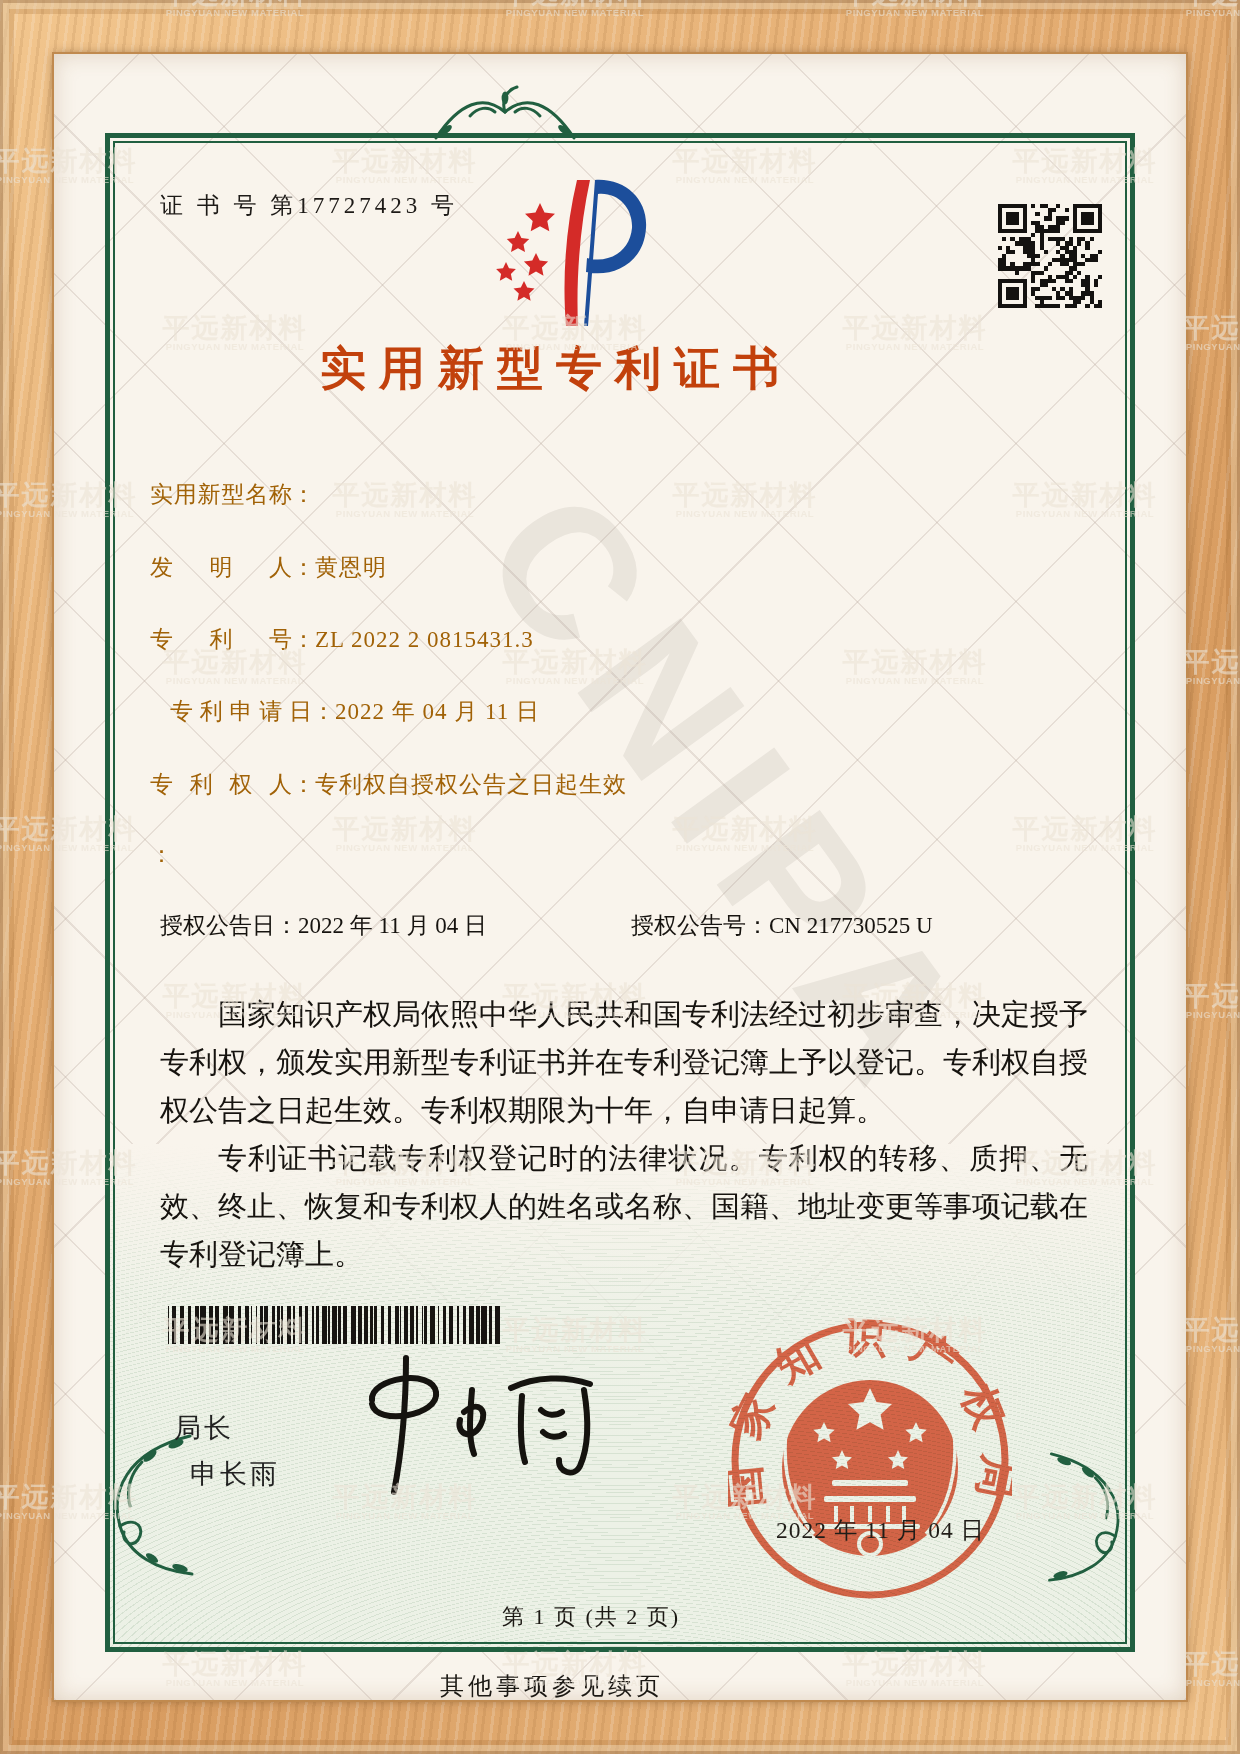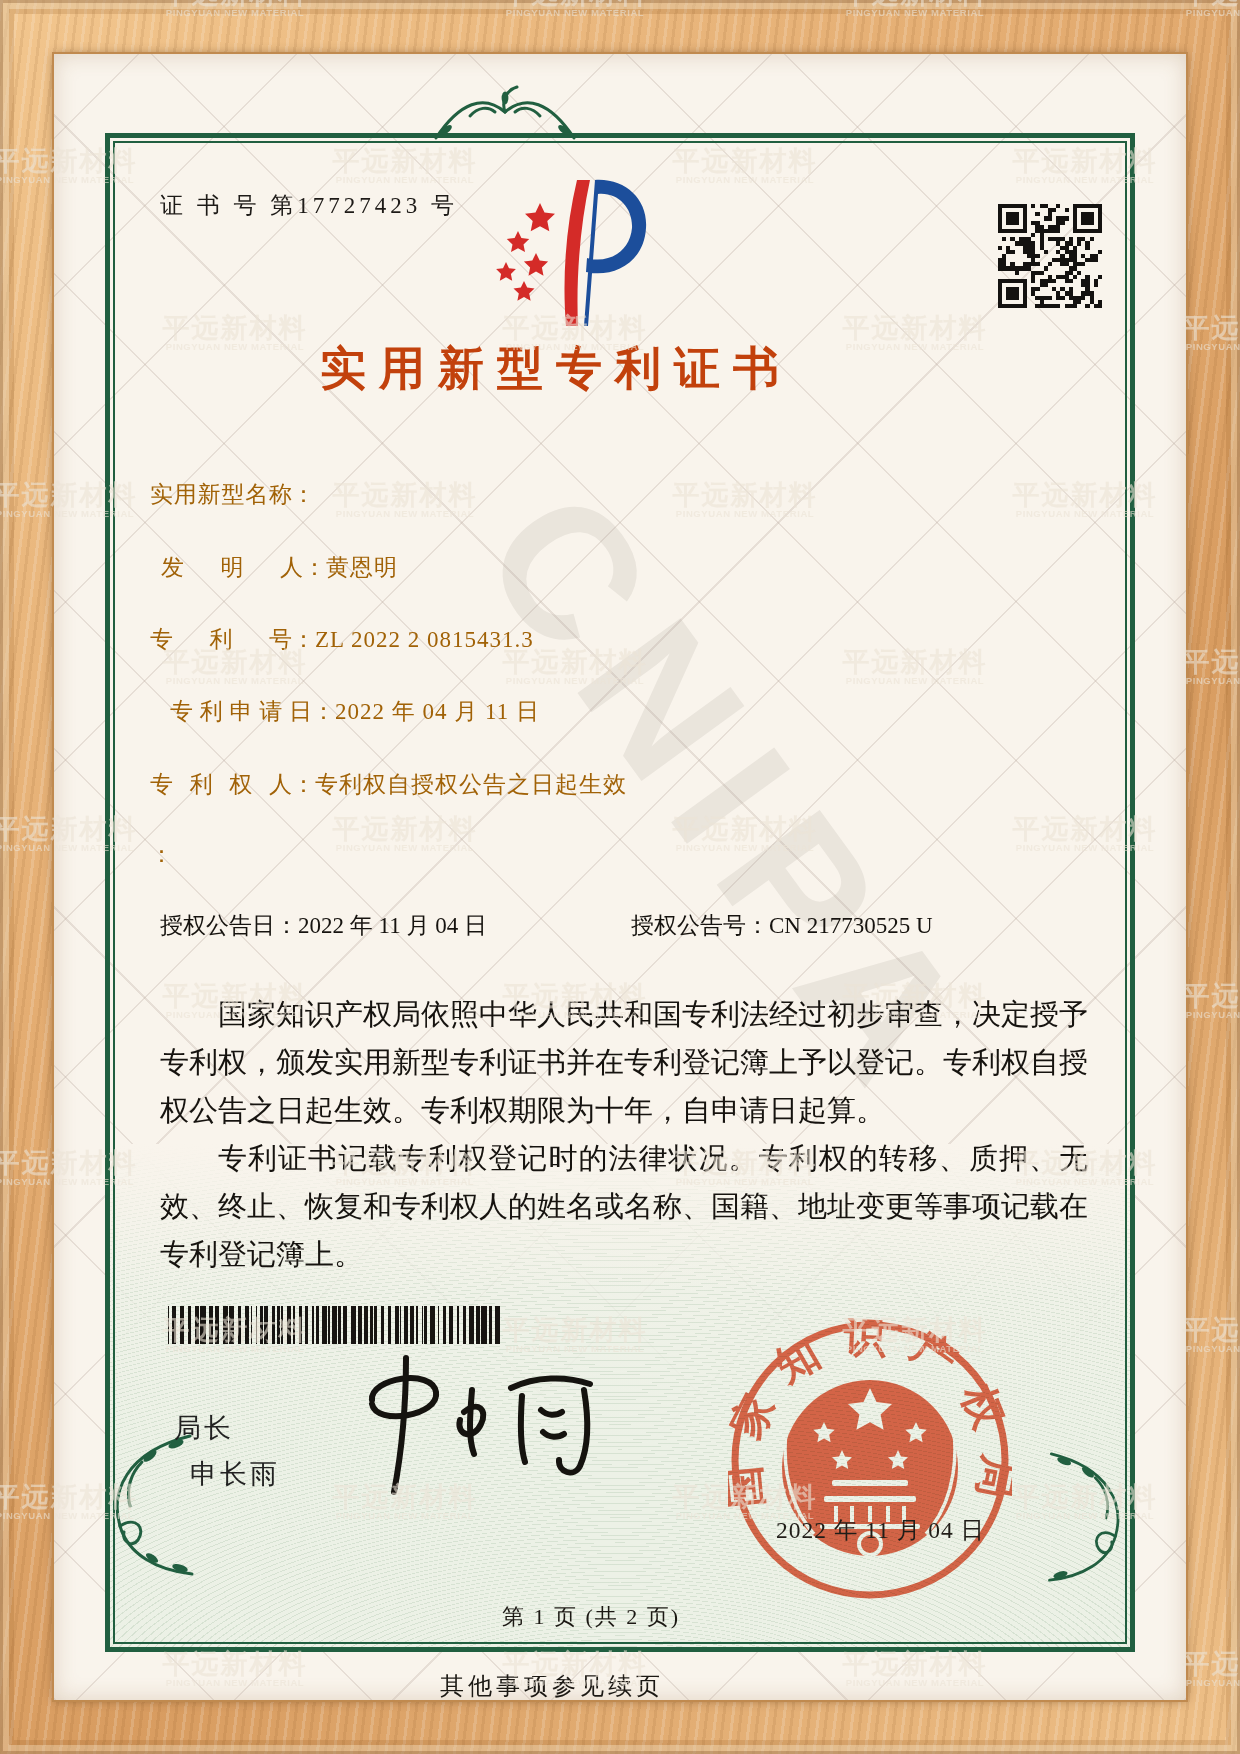--- a/index.html
+++ b/index.html
@@ -60,21 +60,21 @@
   .content *{box-sizing:border-box;}
   .cert-no{position:absolute;left:106px;top:136px;z-index:5;font-size:23px;letter-spacing:4px;color:#1d1a17;}
   .logo{position:absolute;left:420px;top:120px;width:185px;height:158px;z-index:5;}
   .qr{position:absolute;left:944px;top:150px;width:104px;height:104px;z-index:5;}
   .title{position:absolute;left:51px;top:284px;width:889px;margin:0;z-index:5;
     text-align:center;font-size:46px;font-weight:bold;letter-spacing:13px;text-indent:13px;color:#c2410c;}
   .field{position:absolute;left:96px;z-index:5;font-size:23px;color:#a16207;line-height:34px;display:flex;}
   .flabel{display:inline-block;width:142px;text-align:justify;text-align-last:justify;flex:none;}
   .fcolon{flex:none;}
   .fvalue{letter-spacing:1px;}
-  .f1{top:424px;} .f2{top:497px;margin-left:11px;} .f3{top:569px;} .f4{top:641px;margin-left:20px;} .f5{top:714px;} .f6{top:784px;}
+  .f1{top:424px;} .f2{top:497px;} .f3{top:569px;} .f4{top:641px;margin-left:20px;} .f5{top:714px;} .f6{top:784px;}
   .fvalue.addr{width:618px;}
   .grant{position:absolute;top:856px;z-index:5;font-size:23px;color:#16130f;white-space:nowrap;}
   .grant.gdate{left:106px;} .grant.gno{left:577px;}
   .paras{position:absolute;left:106px;top:936px;width:928px;z-index:5;
     font-size:29px;line-height:48px;color:#16130f;text-align:justify;}
   .paras p{margin:0;text-indent:2em;}
   .barcode{position:absolute;left:114px;top:1252px;width:334px;height:38px;z-index:6;font-size:0;white-space:nowrap;overflow:hidden;}
   .barcode i{display:inline-block;height:100%;background:#171411;vertical-align:top;}
   .signer-title{position:absolute;left:120px;top:1356px;z-index:6;font-size:27px;letter-spacing:3px;
     font-family:"Liberation Sans",sans-serif;color:#222;}

